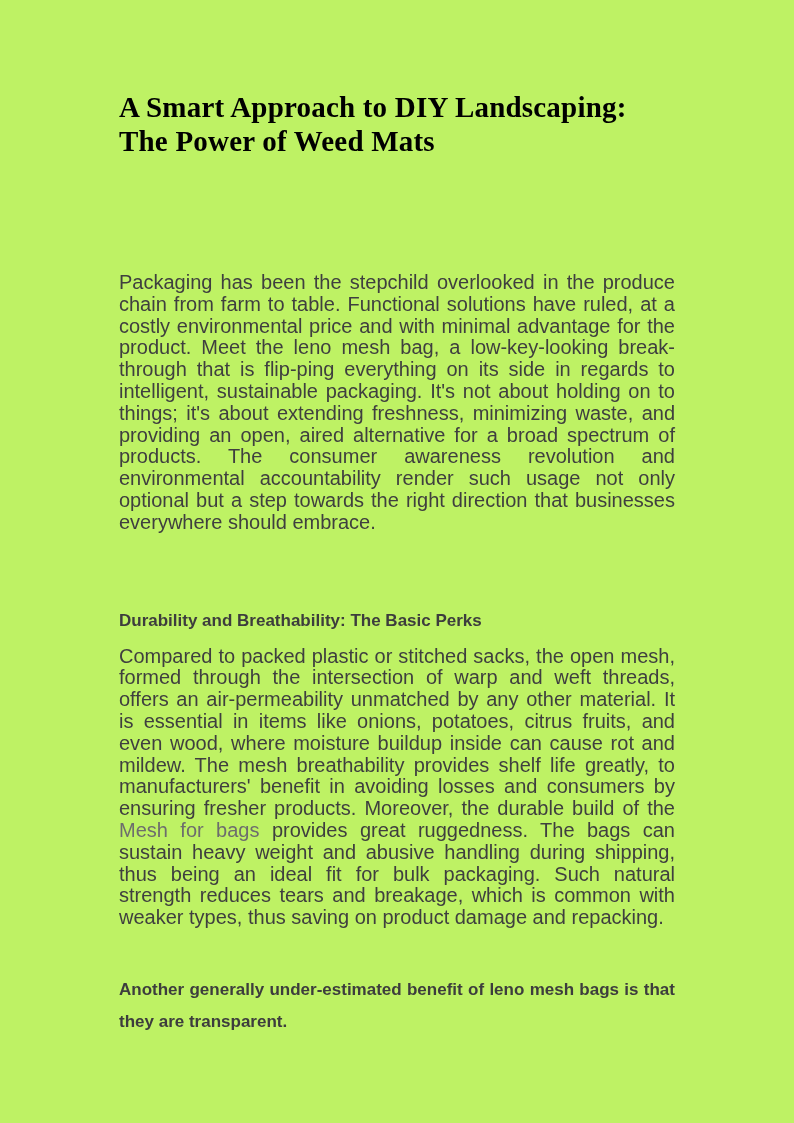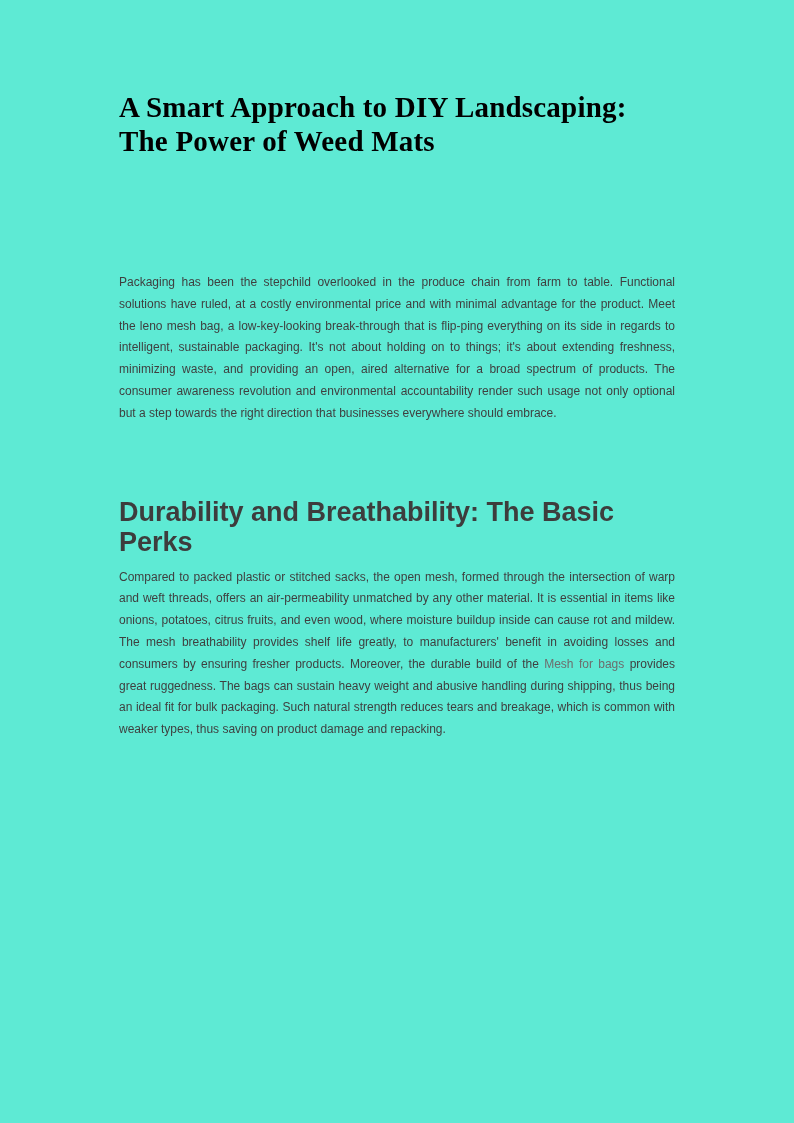--- a/index.html
+++ b/index.html
@@ -6,47 +6,47 @@
   html, body { background: #ffffff; }
   body {
     width: 794px;
     height: 1123px;
     font-family: "Liberation Sans", "DejaVu Sans", sans-serif;
     overflow: hidden;
   }
   .page {
     width: 794px;
     height: 1123px;
-    background: #5eead4;
+    background: #bef264;
     position: relative;
   }
   .content {
     padding: 90px 119px 0 119px; 
   }
   .doc-title {
     font-family: "Liberation Serif", "DejaVu Serif", serif;
     font-weight: bold;
     font-size: 29px;
     line-height: 34px;
     color: #000000;
     white-space: pre-line;   
     letter-spacing: 0.2px;
   }
   .intro {
     margin-top: 114px;
   }
   .body-text {
-    font-size: 12px;
+    font-size: 20px;
     line-height: 21.8px;
     color: #3f3f3f;
     text-align: justify;
     text-justify: inter-word;
   }
   .section-heading {
-    font-size: 27px;
+    font-size: 17px;
     line-height: 30px;
     font-weight: 600;
     color: #3d3d3d;
   }
   .heading-durability {
     margin-top: 72px;
   }
   .lead-sentence {
     margin-top: 24px;
     text-align: left;
@@ -76,15 +76,16 @@
     <h1 class="doc-title">A Smart Approach to DIY Landscaping:
 The Power of Weed Mats</h1>
 
     <p class="body-text intro">Packaging has been the stepchild overlooked in the produce chain from farm to table. Functional solutions have ruled, at a costly environmental price and with minimal advantage for the product. Meet the leno mesh bag, a low-key-looking break-through that is flip-ping everything on its side in regards to intelligent, sustainable packaging. It's not about holding on to things; it's about extending freshness, minimizing waste, and providing an open, aired alternative for a broad spectrum of products. The consumer awareness revolution and environmental accountability render such usage not only optional but a step towards the right direction that businesses everywhere should embrace.</p>
 
     <h2 class="section-heading heading-durability">Durability and Breathability: The Basic Perks</h2>
 
 
     <p class="body-text body-paragraph"><span>Compared to packed plastic or stitched sacks, the open mesh, formed through the intersection of warp and weft threads, offers an air-permeability unmatched by any other material. It is essential in items like onions, potatoes, citrus fruits, and even wood, where moisture buildup inside can cause rot and mildew. The mesh breathability provides shelf life greatly, to manufacturers' benefit in avoiding losses and consumers by ensuring fresher products. Moreover, the durable build of the </span><a class="inline-link">Mesh for bags</a><span> provides great ruggedness. The bags can sustain heavy weight and abusive handling during shipping, thus being an ideal fit for bulk packaging. Such natural strength reduces tears and breakage, which is common with weaker types, thus saving on product damage and repacking.</span></p>
 
+    <h2 class="section-heading heading-transparent">Another generally under-estimated benefit of leno mesh bags is that they are transparent.</h2>
 
   </div>
 </div>
 
 </body></html>

